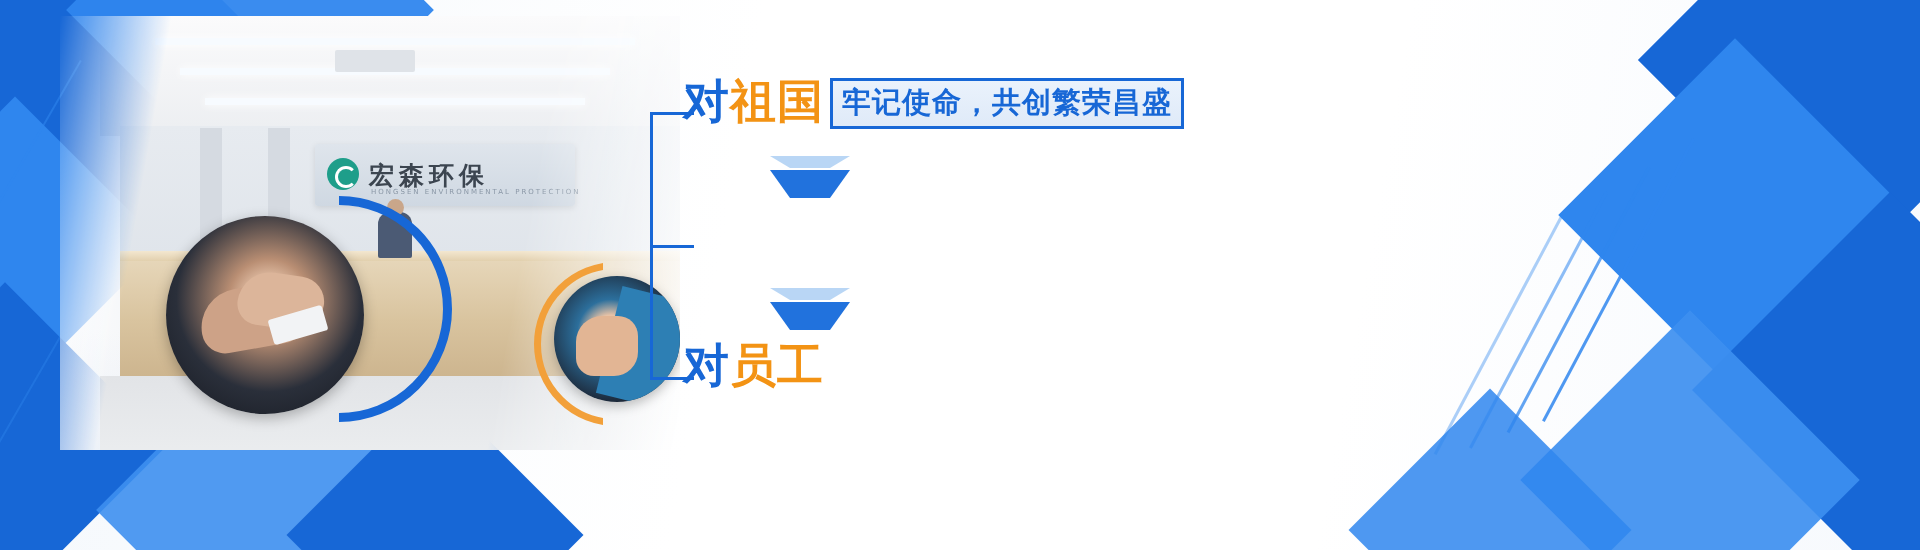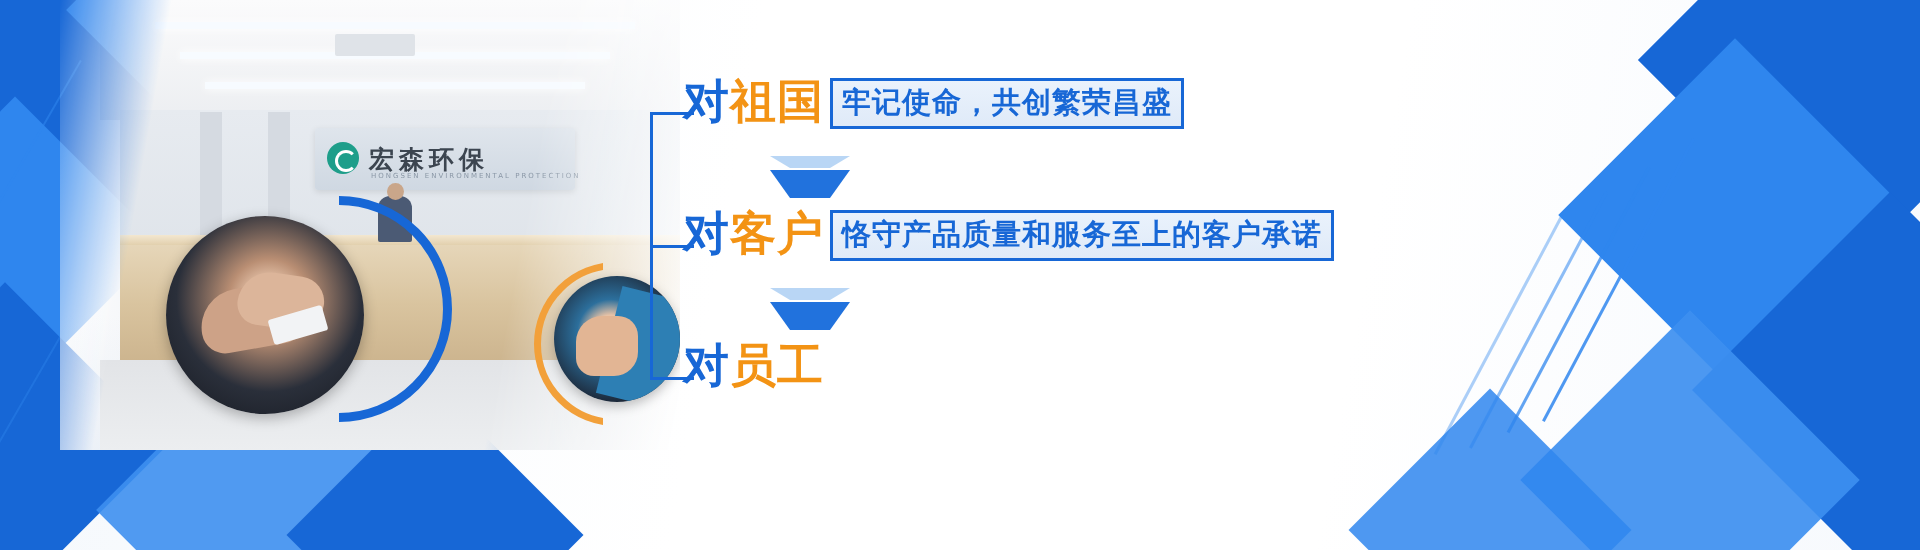--- a/index.html
+++ b/index.html
@@ -49,21 +49,21 @@
   .drl-2{right:380px;top:175px;height:290px;transform:rotate(28deg);opacity:.55;}
   .drl-3{right:420px;top:200px;height:270px;transform:rotate(28deg);opacity:.4;}
   .drl-4{right:300px;top:120px;height:320px;transform:rotate(28deg);opacity:.85;}
 
   
   #photo-block{
     position:absolute;left:60px;top:0;width:620px;height:450px;
     overflow:hidden;
   }
   #photo{
-    position:absolute;left:0;top:0;width:620px;height:450px;
+    position:absolute;left:0;top:16px;width:620px;height:450px;
     background:
       
       linear-gradient(180deg,rgba(255,255,255,0) 70%,rgba(235,240,247,.9) 100%),
       linear-gradient(95deg,#ffffff 0%,#f1f3f6 22%,#e8ebef 46%,#ecedf0 70%,#f6f7f9 100%);
     -webkit-mask-image:linear-gradient(100deg,rgba(0,0,0,0) 0%,rgba(0,0,0,1) 16%,rgba(0,0,0,1) 72%,rgba(0,0,0,0) 99%);
             mask-image:linear-gradient(100deg,rgba(0,0,0,0) 0%,rgba(0,0,0,1) 16%,rgba(0,0,0,1) 72%,rgba(0,0,0,0) 99%);
   }
   
   .ceil{position:absolute;left:40px;right:0;top:0;height:120px;
         background:linear-gradient(180deg,#fbfbfc,#eceef1);}
@@ -235,26 +235,20 @@
         <span class="blue">对</span><span class="orange">祖国</span>
       </div>
       <div class="tagbox">牢记使命，共创繁荣昌盛</div>
     </div>
 
     <div class="arrow" id="arrow-1">
       <div class="top"></div>
       <div class="bot"></div>
     </div>
 
-    <div class="row" id="row-2">
-      <div class="head">
-        <span class="blue">对</span><span class="orange">客户</span>
-      </div>
-      <div class="tagbox">恪守产品质量和服务至上的客户承诺</div>
-    </div>
 
     <div class="arrow" id="arrow-2">
       <div class="top"></div>
       <div class="bot"></div>
     </div>
 
     <div class="row" id="row-3">
       <div class="head">
         <span class="blue">对</span><span class="orange">员工</span>
       </div>

